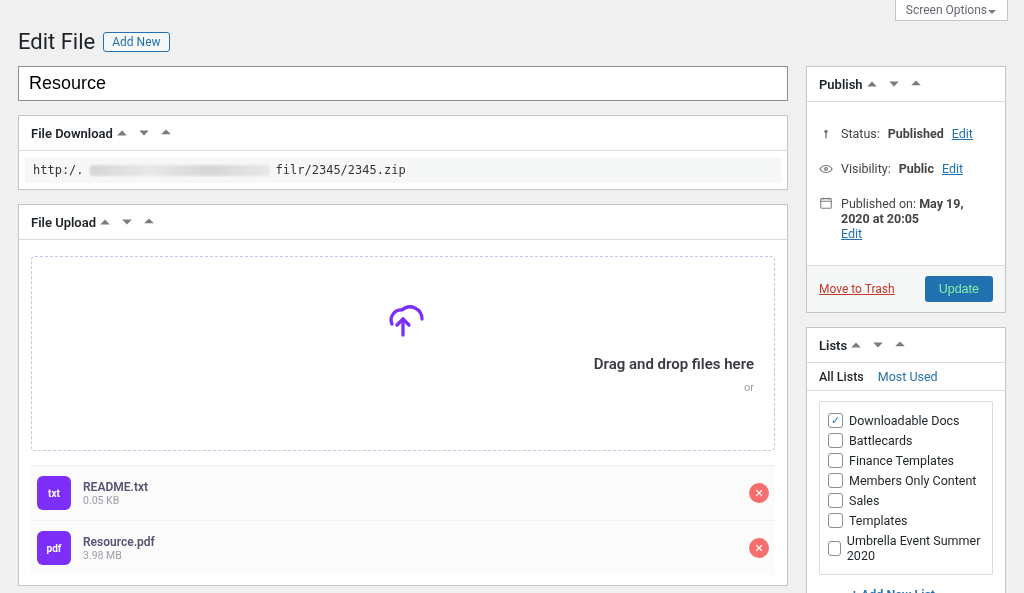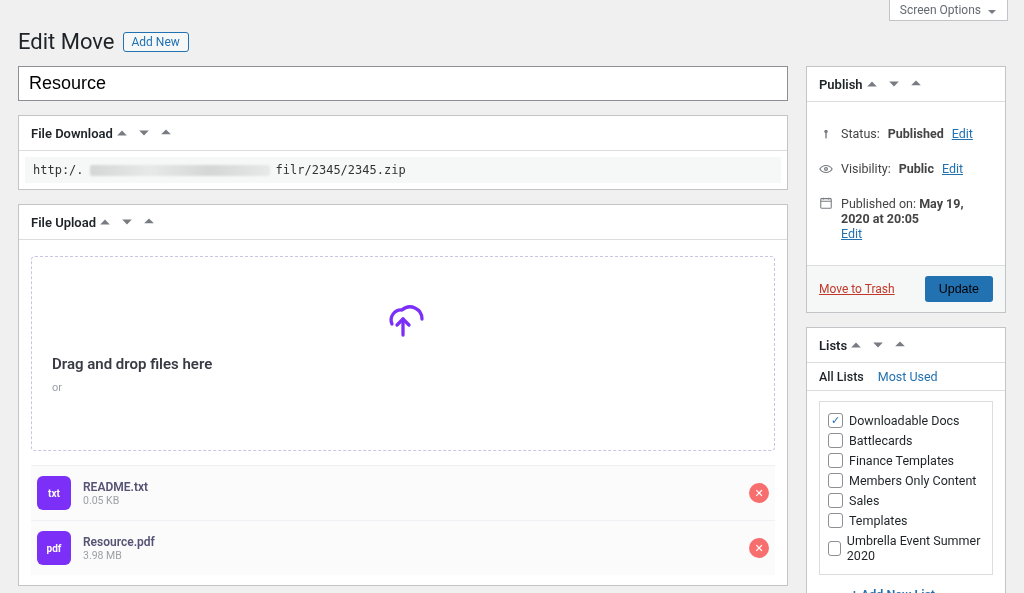--- a/index.html
+++ b/index.html
@@ -7,21 +7,21 @@
     margin: 0;
     font-family: -apple-system, BlinkMacSystemFont, "Segoe UI", Roboto, sans-serif;
     font-size: 13px;
     color: #1d2327;
     background: #f0f0f1;
   }
   .wrap { padding: 0 18px 18px 18px; width: 1024px; }
   .top-bar { display: flex; justify-content: flex-end; padding: 0; }
   .screen-options {
     font-size: 12px; color: #646970; background: #fff; border: 1px solid #c3c4c7;
-    border-top: none; padding: 3px 10px; cursor: pointer; display: inline-flex; align-items: flex-end; gap: 6px;
+    border-top: none; padding: 3px 10px; cursor: pointer; display: inline-flex; align-items: flex-end; 
     margin-right: -2px;
   }
   .screen-options svg { width: 10px; height: 10px; }
   .heading {
     display: flex; align-items: center; gap: 8px; margin: 8px 0 12px 0;
   }
   .heading h1 { font-size: 22px; font-weight: 400; margin: 0; }
   .btn-small {
     font-size: 12px; color: #2271b1; border: 1px solid #2271b1; background: #f6f7f7;
     padding: 2px 8px; border-radius: 3px; cursor: pointer;
@@ -49,21 +49,21 @@
   }
   .pb-body { padding: 10px 12px; }
   .url-box {
     font-family: Menlo, Consolas, monospace; font-size: 12px; color: #333;
     background: #f6f7f7; padding: 6px 8px; margin: -4px -6px;
     display: flex; align-items: center; gap: 6px;
   }
   .blur { display: inline-block; width: 180px; height: 11px; background: linear-gradient(90deg,#bbb,#ddd,#bbb,#ddd); filter: blur(1.2px); border-radius: 2px; opacity:.55;}
   .dropzone {
     border: 1.5px dashed #c7c5e2; border-radius: 4px; padding: 40px 20px 42px;
-    text-align: left; margin: 6px 0 14px 0; background: #fff;
+    text-align: right; margin: 6px 0 14px 0; background: #fff;
   }
   .dz-icon { width: 44px; height: 44px; margin: 0 auto 14px; }
   .dz-text { font-size: 15px; color: #3a3a44; font-weight: 600; }
   .dz-or { font-size: 11px; color: #9ca0a6; margin: 8px 0 14px; }
   .btn-browse {
     display: inline-block; background: linear-gradient(90deg,#9b4bff,#6a11ff);
     color: #fff; font-size: 13px; font-weight: 600; padding: 10px 20px; border-radius: 24px; cursor: pointer;
   }
   .file-row {
     display: flex; align-items: center; gap: 12px; padding: 10px 6px;
@@ -82,21 +82,21 @@
   }
   .pub-row { display: flex; align-items: center; gap: 8px; margin: 20px 0; font-size: 12.5px; color: #444; }
   .pub-row svg { width: 14px; height: 14px; color: #787c82; flex: 0 0 14px; }
   .pub-link { color: #2271b1; text-decoration: underline; cursor: pointer; }
   .pub-foot {
     display: flex; justify-content: space-between; align-items: center;
     padding: 10px 12px; border-top: 1px solid #dcdcde; background: #f6f7f7;
   }
   .trash { color: #c0392b; text-decoration: underline; font-size: 12px; cursor: pointer; }
   .btn-primary {
-    background: #2271b1; color: #000000; border: none; padding: 6px 14px;
+    background: #2271b1; color: #86efac; border: none; padding: 6px 14px;
     border-radius: 3px; font-size: 12.5px; cursor: pointer;
   }
   .tabs { display: flex; gap: 14px; border-bottom: 1px solid #dcdcde; margin: -4px -12px 10px; padding: 0 12px 6px; font-size: 12.5px; }
   .tab { cursor: pointer; color: #2271b1; }
   .tab.active { color: #1d2327; font-weight:500; }
   .chk-row { display: flex; align-items: center; gap: 6px; margin: 5px 0; font-size: 12.5px; }
   .chk {
     width: 15px; height: 15px; border: 1px solid #8c8f94; border-radius: 3px; background: #fff;
     display: inline-flex; align-items: center; justify-content: center; color: #2271b1; font-size: 11px;
     cursor:pointer;
@@ -112,21 +112,21 @@
   <div class="top-bar">
     <div class="screen-options">
       <span>Screen Options</span>
       <svg viewBox="0 0 10 10" fill="#787c82">
           <path d="M1 3l4 4 4-4z"></path>
         </svg>
     </div>
   </div>
 
   <div class="heading">
-    <h1>Edit Move</h1>
+    <h1>Edit File</h1>
     <span class="btn-small">Add New</span>
   </div>
 
   <div class="columns">
     <div class="col-main">
       <input class="title-input" type="text" value="Resource" style="">
 
       <div class="postbox">
         <div class="pb-header">
           <span class="pb-title">File Download</span>

